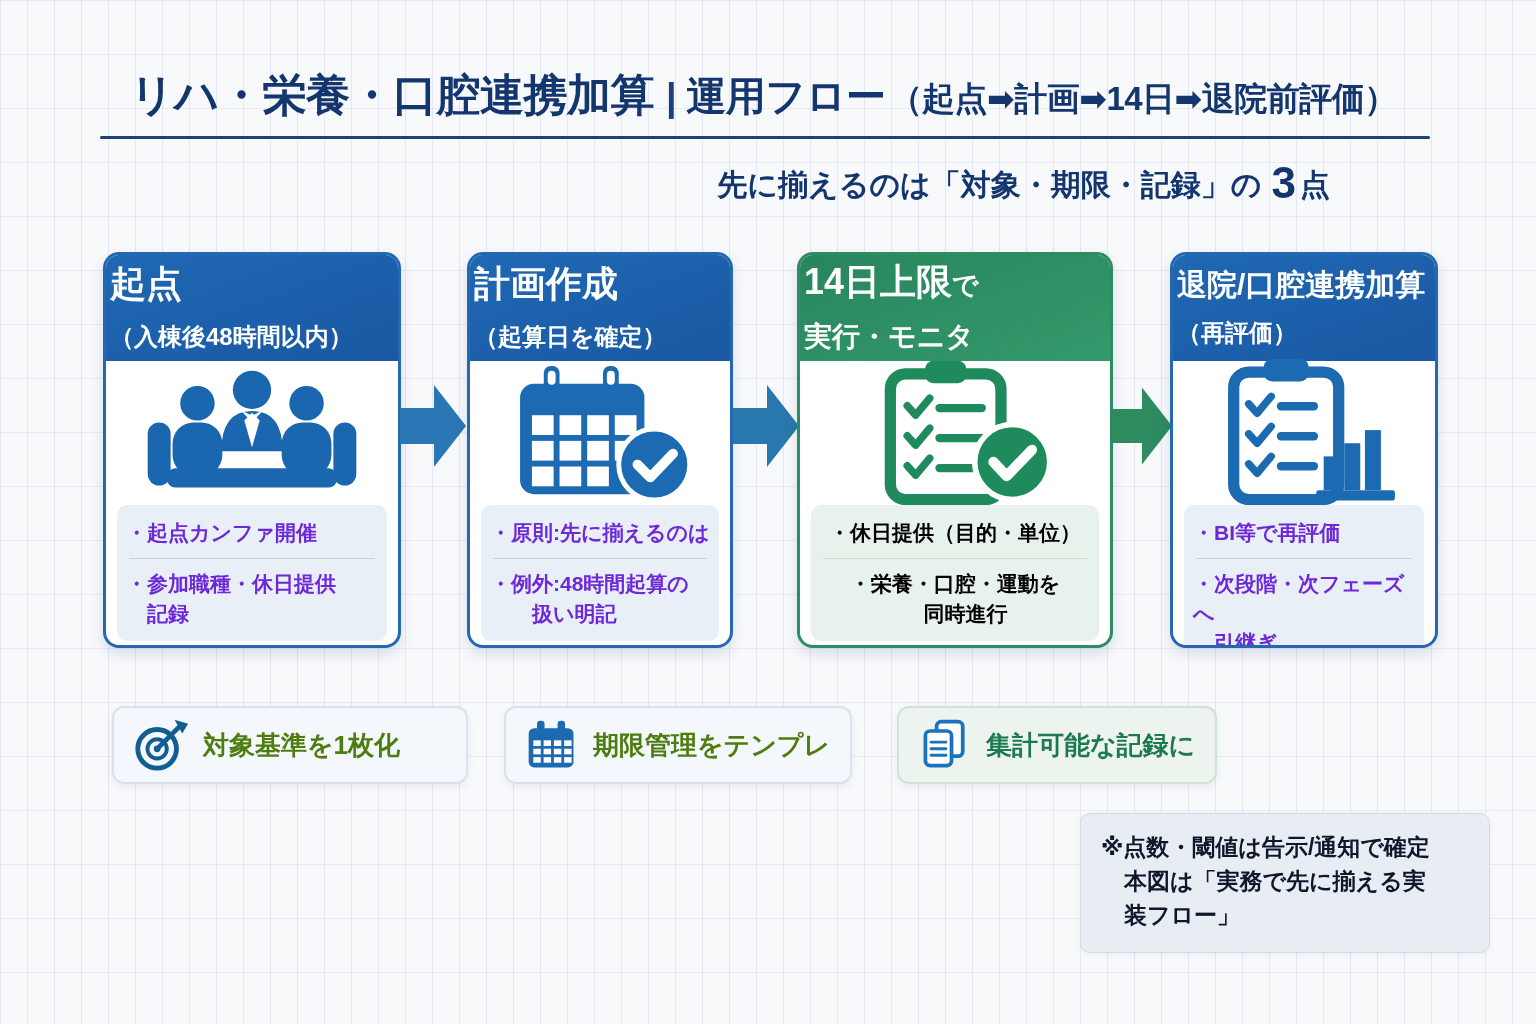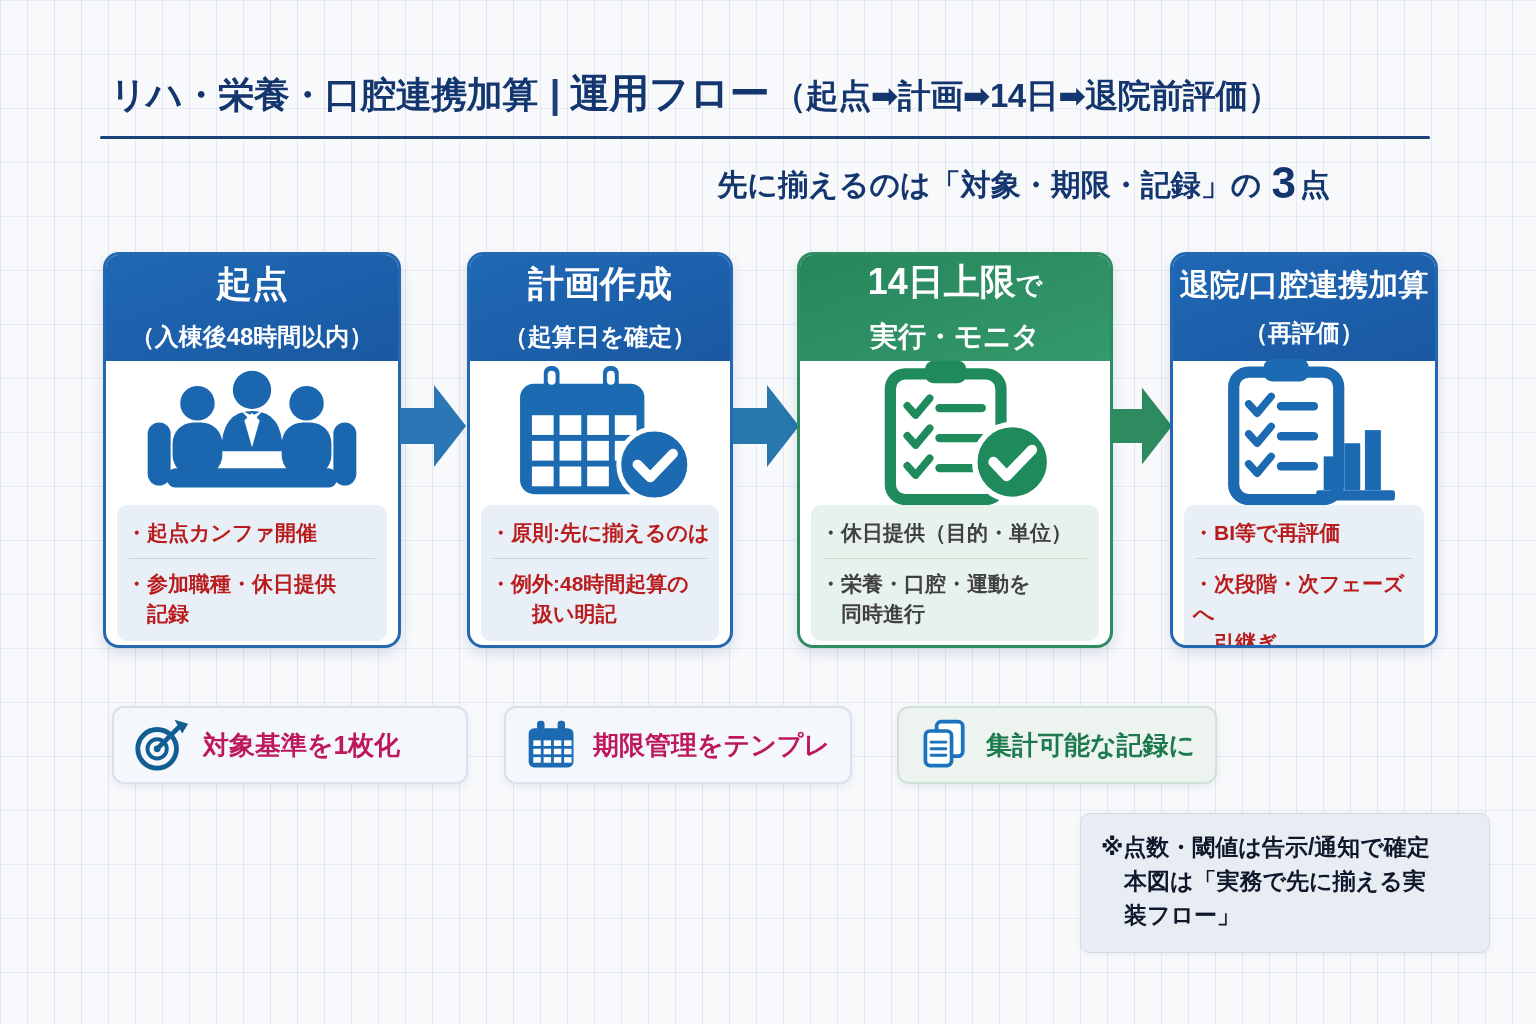--- a/index.html
+++ b/index.html
@@ -14,21 +14,21 @@
     background-image:
       linear-gradient(to right, rgba(196,201,228,.38) 1px, transparent 1px),
       linear-gradient(to bottom, rgba(196,201,228,.30) 1px, transparent 1px);
     background-size:27px 54px;
   }
   
   .title-row{
     position:absolute;left:110px;top:66px;width:1340px;
     white-space:nowrap;color:#14366f;font-weight:bold;letter-spacing:-.5px;
   }
-  .t-main{font-size:36px;}
+  .t-main{font-size:44px;margin-left:20px;}
   .t-sep{font-size:38px;font-weight:600;margin:0 10px 0 12px;color:#1b4079;}
   .t-flow{font-size:40px;}
   .t-paren{font-size:33px;margin-left:4px;}
   .title-rule{
     position:absolute;left:100px;top:136px;width:1330px;height:3px;
     background:#1d4179;border-radius:2px;
   }
   .subtitle{
     position:absolute;left:100px;top:158px;width:1230px;text-align:right;
     color:#14366f;font-weight:bold;font-size:30px;
@@ -38,55 +38,55 @@
   .card{
     position:absolute;top:252px;height:396px;background:#ffffff;
     border:3px solid #2368b1;border-radius:16px;box-sizing:border-box;
     box-shadow:0 6px 14px rgba(20,60,120,.14);
     display:flex;flex-direction:column;overflow:hidden;
   }
   .card.green{border-color:#2e8c62;}
   .card-header{
     height:106px;box-sizing:border-box;flex:0 0 auto;
     display:flex;flex-direction:column;justify-content:center;
-    text-align:center;color:#ffffff;padding:6px 4px;
+    text-align:left;color:#ffffff;padding:6px 4px;
     background:linear-gradient(160deg,#1f68b4,#1a58a2);
   }
   .card.green .card-header{background:linear-gradient(160deg,#27855c,#349a6c);}
   .card-title{font-size:36px;font-weight:bold;line-height:1.12;}
   .card-title .small{font-size:26px;}
   .step4 .card-title{font-size:30px;}
   .card-sub{font-size:24px;font-weight:bold;line-height:1.25;margin-top:17px;}
   .card.green .card-sub{font-size:28px;}
   .card-icon{flex:0 0 auto;height:142px;display:flex;align-items:center;justify-content:center;}
   .card-bullets{
     flex:1 1 auto;margin:2px 11px 13px;background:#e9eff7;border-radius:10px;
     padding:13px 9px;box-sizing:border-box;
   }
   .card.green .card-bullets{background:#e8f2ec;}
   .bullet{
-    font-size:21px;font-weight:bold;color:#b91c1c;line-height:1.42;
+    font-size:21px;font-weight:bold;color:#6d28d9;line-height:1.42;
     white-space:pre-line;
   }
-  .card.green .bullet{color:#404040;}
+  .card.green .bullet{color:#000000;text-align:center;}
   .bullet-divider{height:1px;background:#c6d2e0;margin:10px 3px;}
   .card.green .bullet-divider{background:#c9e0d1;}
   
   .flow-arrow{position:absolute;top:380px;width:66px;height:92px;}
   .flow-arrow svg{display:block;}
   
   .badge{
     position:absolute;top:706px;height:78px;box-sizing:border-box;
     background:#f4f7fb;border:2px solid #d9e2ec;border-radius:12px;
     box-shadow:0 3px 8px rgba(20,60,120,.08);
     display:flex;align-items:center;gap:13px;padding:0 18px;
   }
   .badge.green{background:#edf4ef;border-color:#cfe2d5;margin-left:45px;}
   .badge-icon{flex:0 0 auto;display:flex;align-items:center;}
-  .badge-label{font-size:26px;font-weight:bold;color:#be185d;white-space:nowrap;}
+  .badge-label{font-size:26px;font-weight:bold;color:#4d7c0f;white-space:nowrap;}
   .badge.green .badge-label{color:#1d7a4e;}
   
   .footnote{
     position:absolute;left:1080px;top:813px;width:410px;height:140px;box-sizing:border-box;
     background:#e8ecf3;border:1px solid #d5dbe5;border-radius:10px;
     padding:16px 20px;font-size:23px;font-weight:600;color:#0f172a;
     line-height:1.48;white-space:pre-line;box-shadow:0 2px 6px rgba(20,60,120,.06);
   }
 </style>
 </head>

